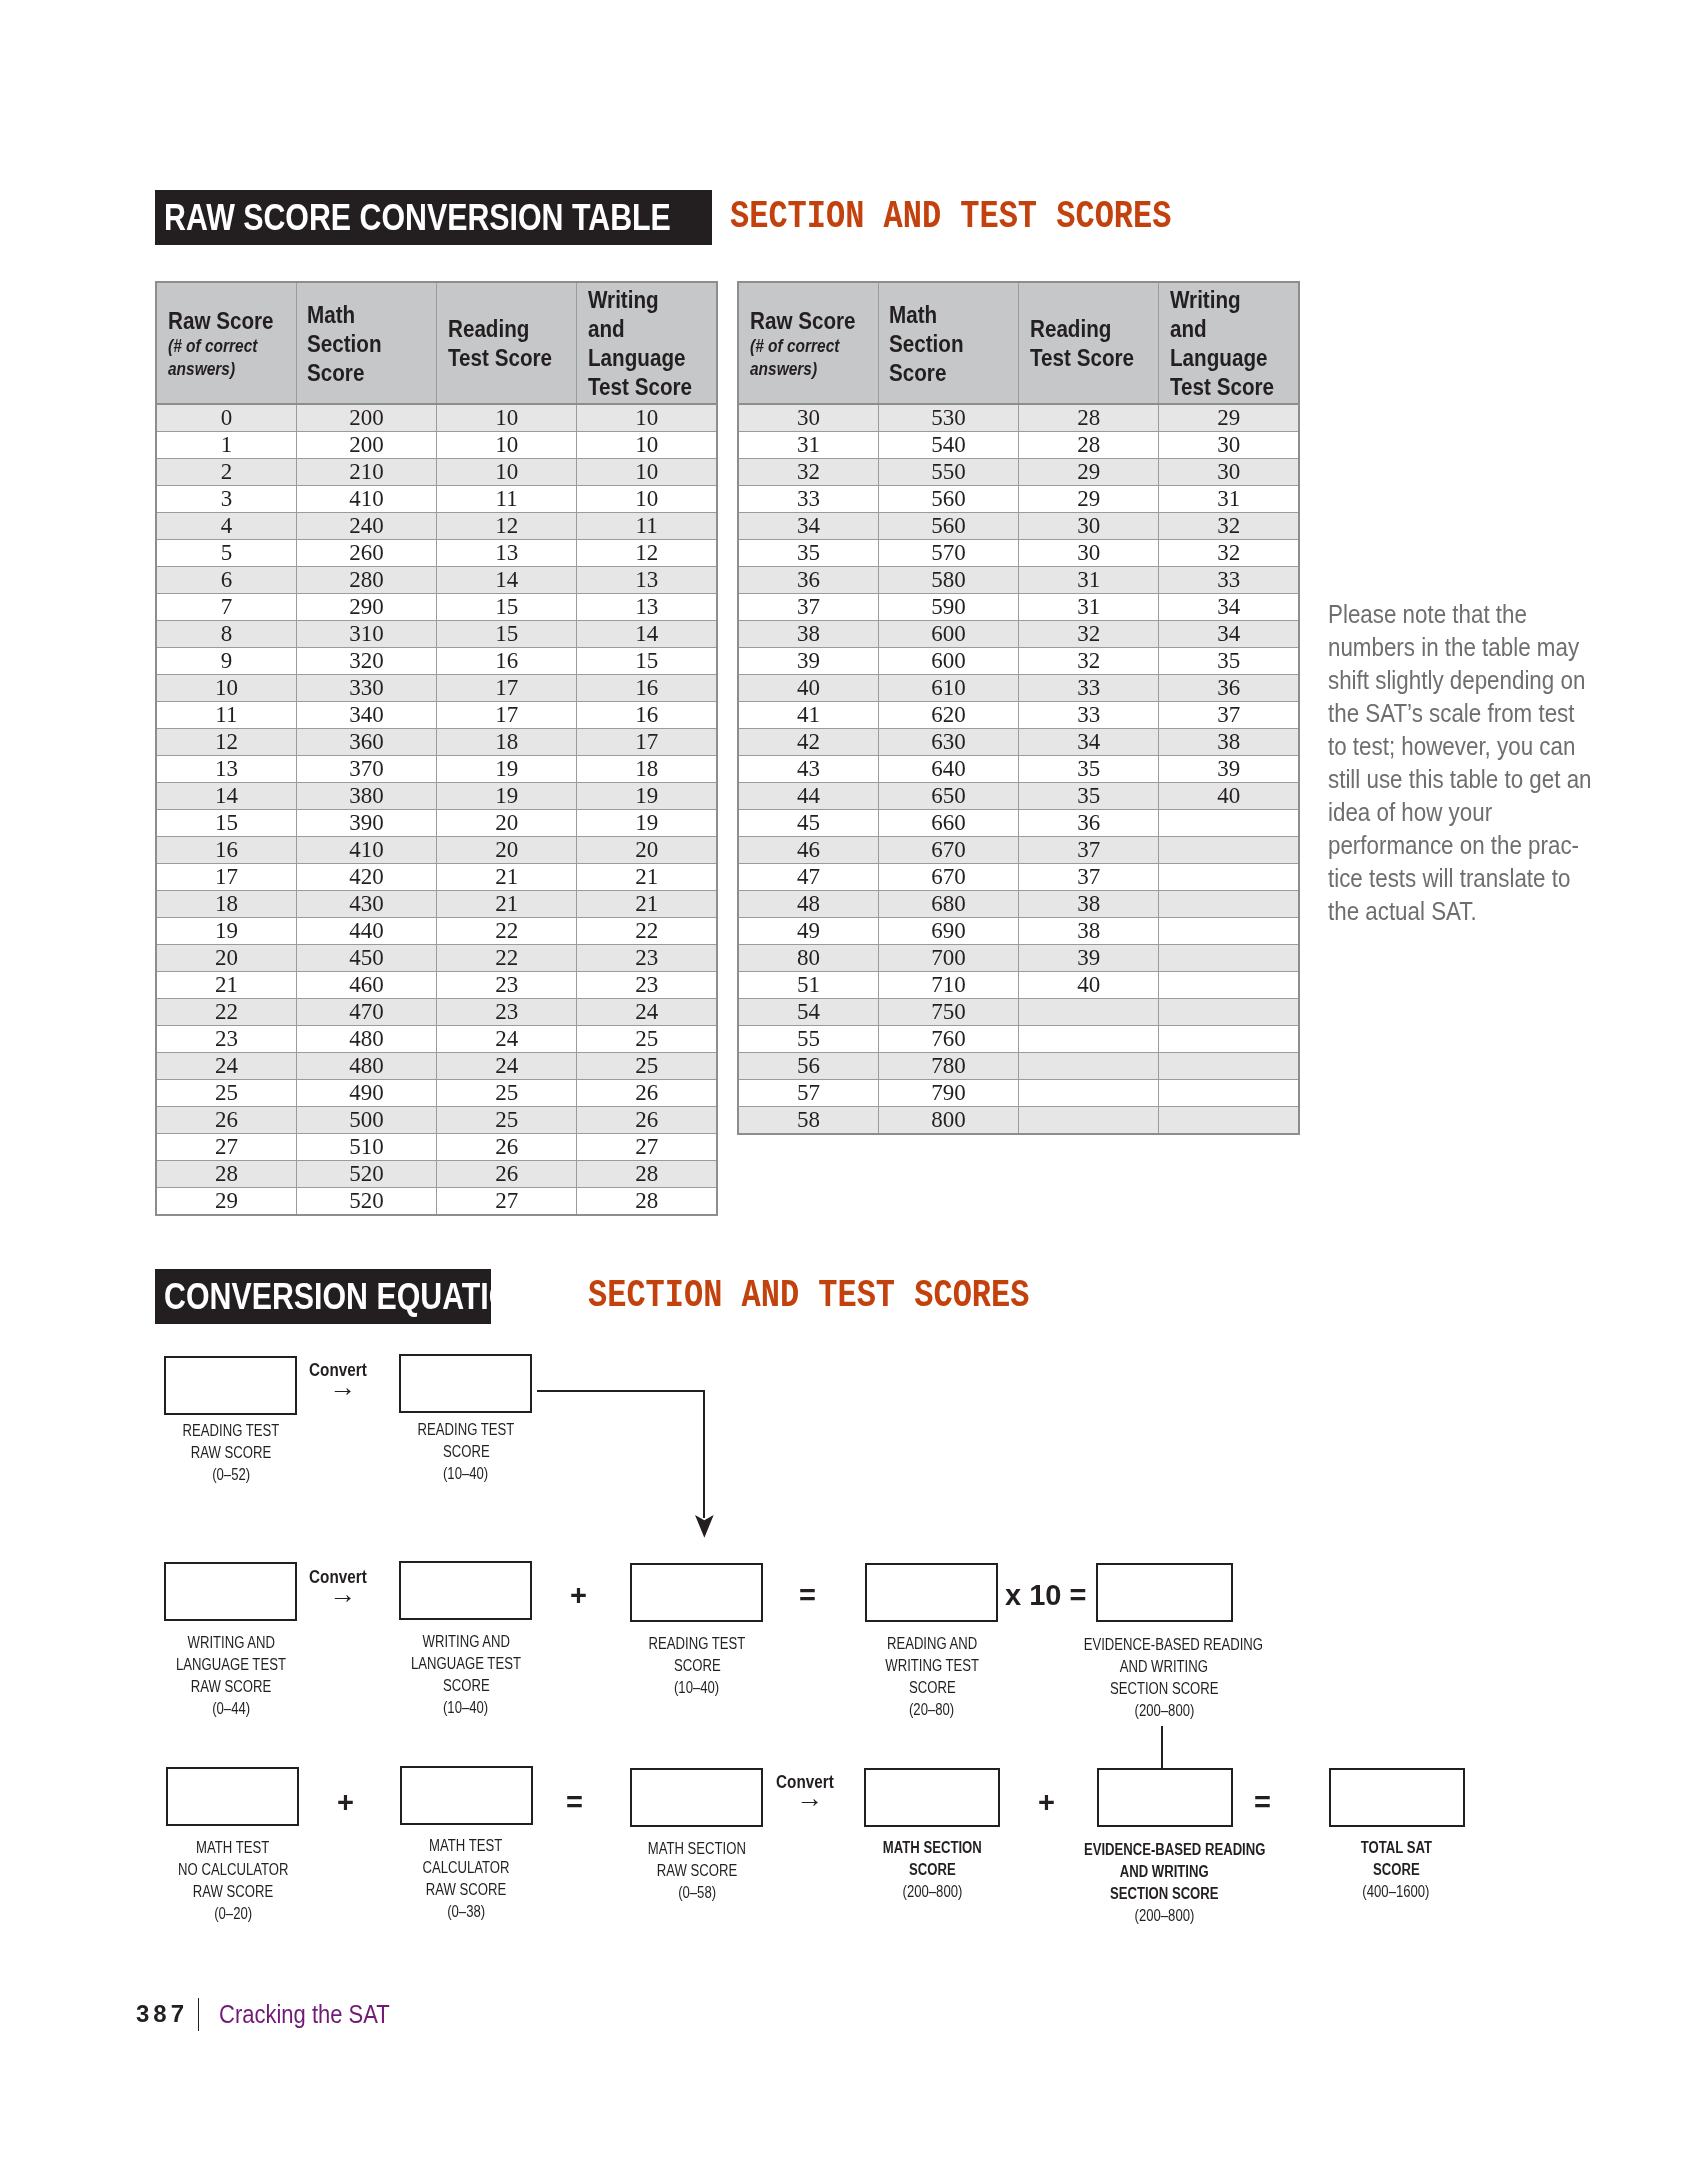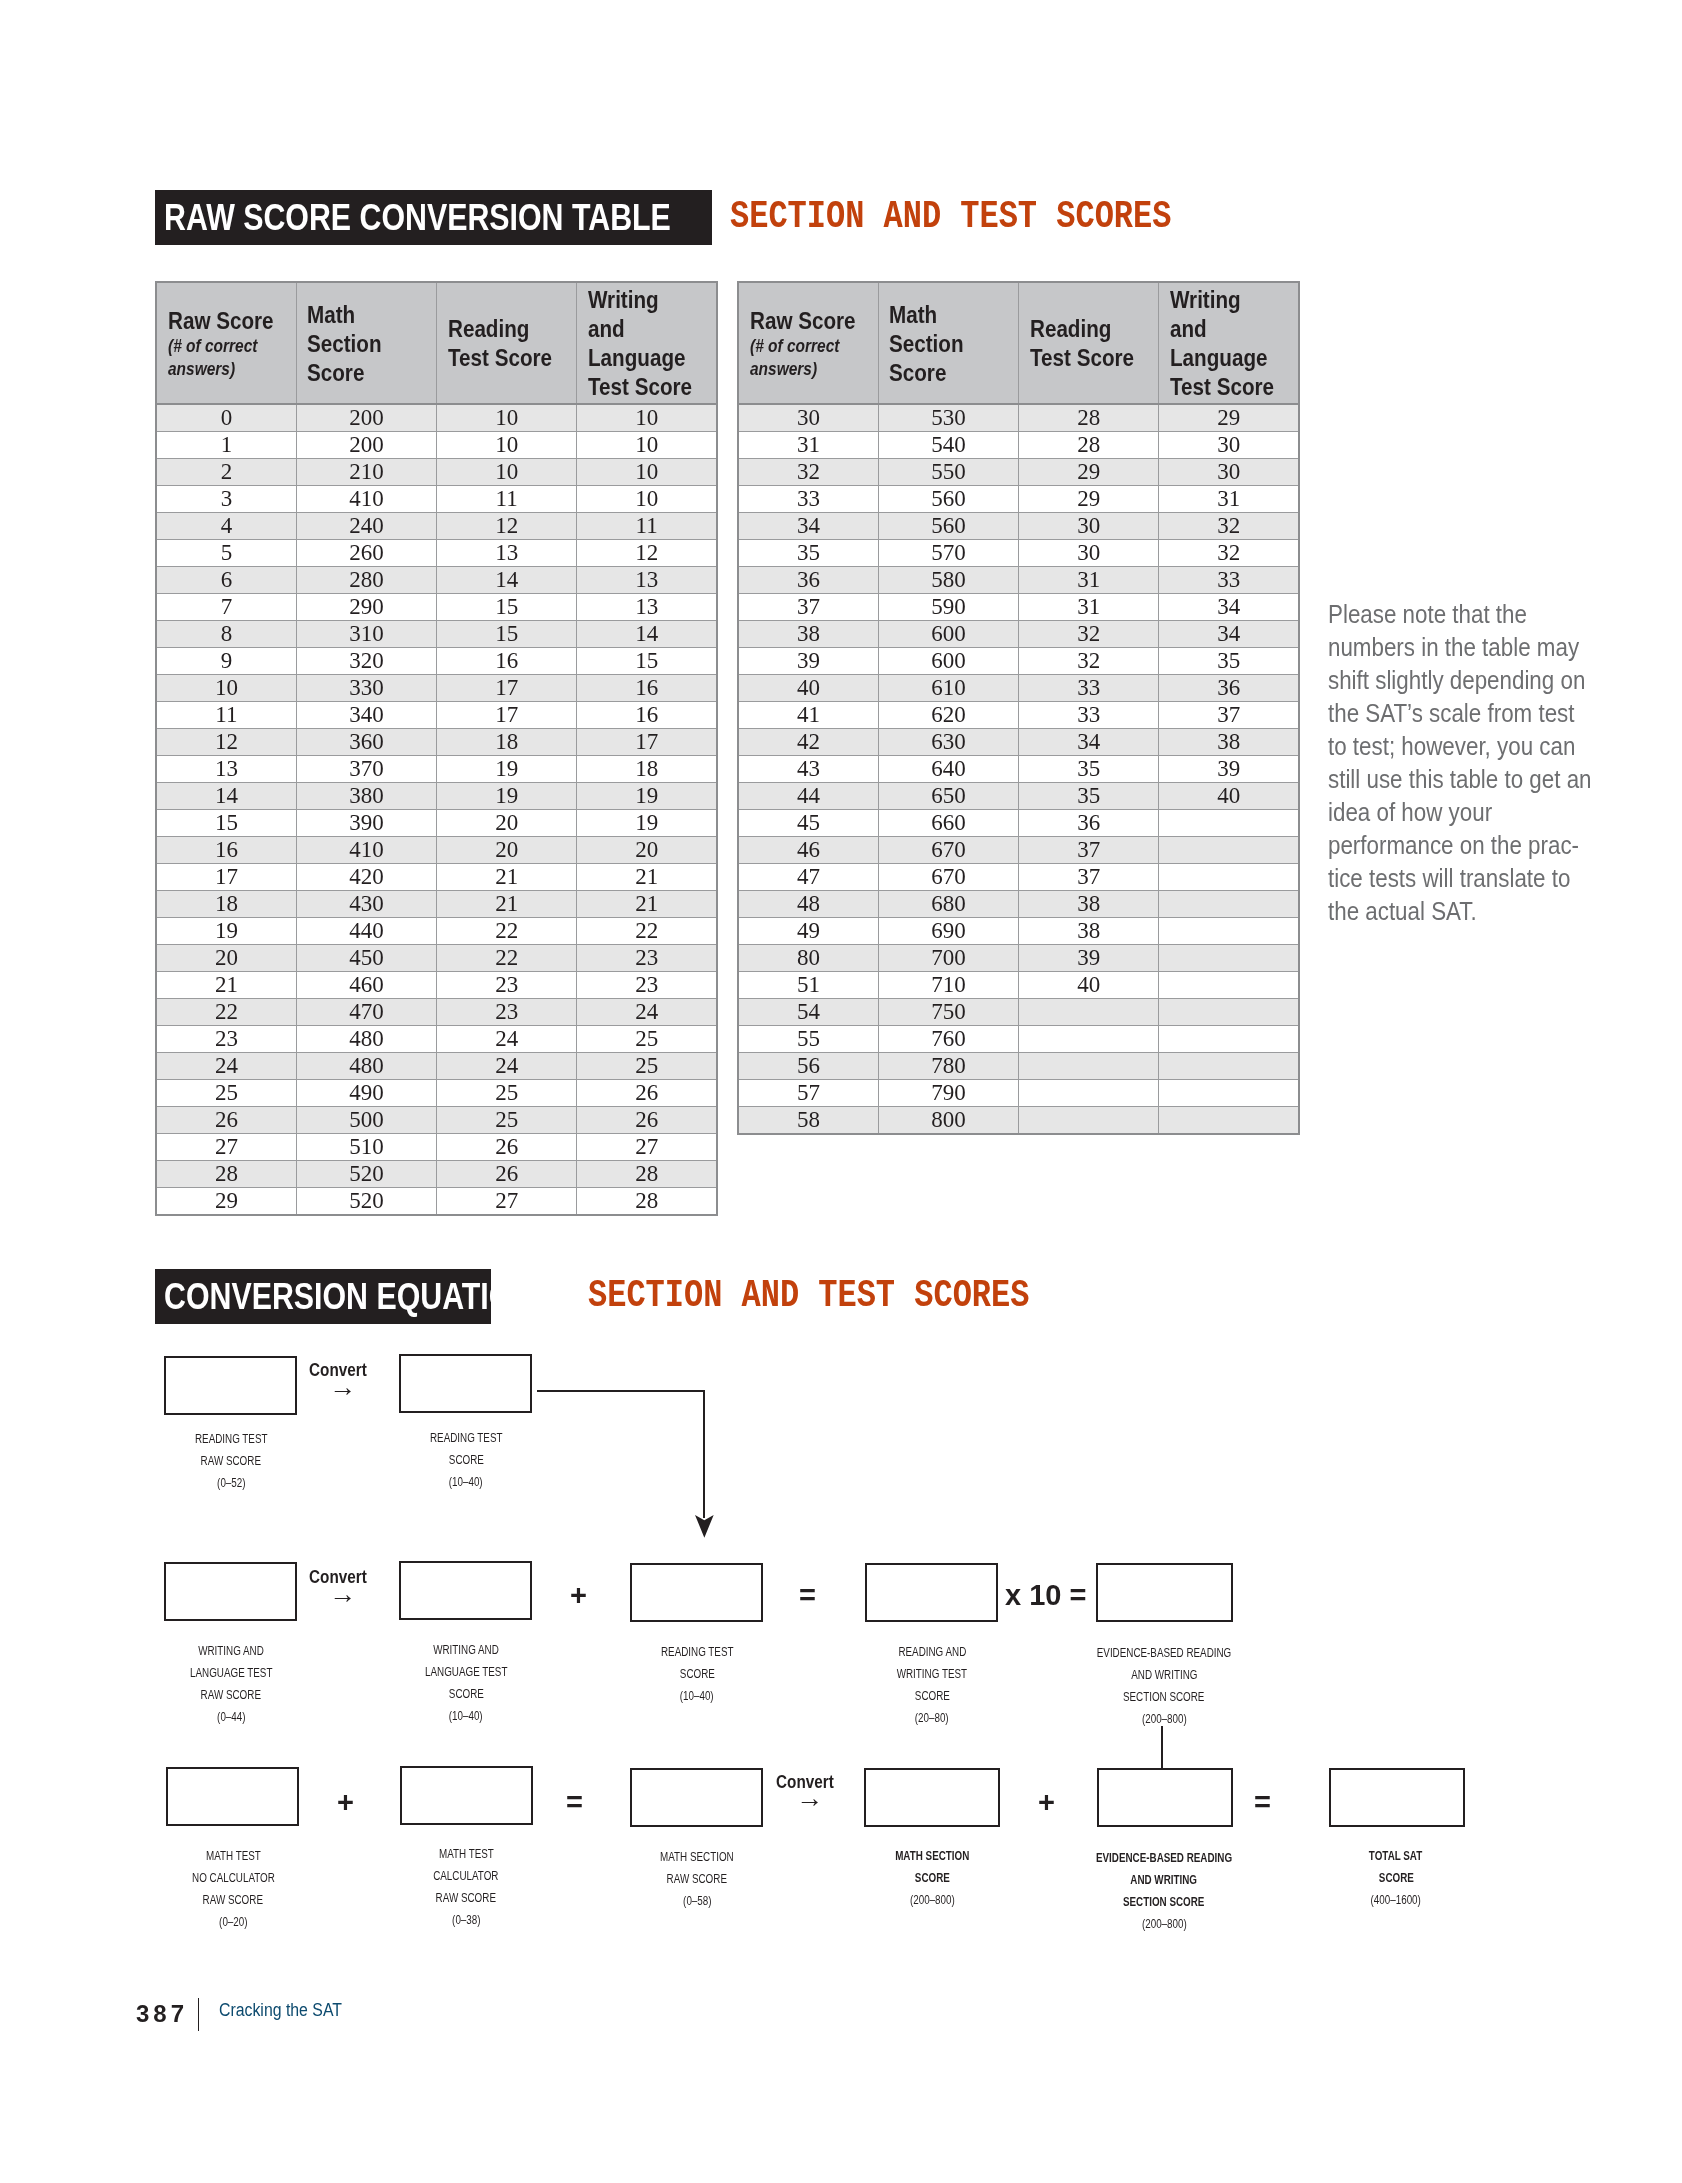--- a/index.html
+++ b/index.html
@@ -32,34 +32,34 @@
     table.conv tr:nth-child(odd) td { background: #e6e6e6; }
     table.conv tr:nth-child(even) td { background: #ffffff; }
 
     .note { position: absolute; left: 1328px; top: 598px; width: 267px;
       font-family: "Liberation Sans", sans-serif; font-size: 26px; line-height: 33px; color: #6d6e70; }
     .note span { display: inline-block; transform: scaleX(0.86); transform-origin: left top; width: 314px; }
 
     
     .box { position: absolute; width: 133px; height: 59px; border: 2.7px solid #231f20;
       box-sizing: border-box; background: #fff; }
-    .lbl { position: absolute; width: 174px; text-align: center; font-size: 12px; line-height: 22px;
-      color: #231f20; white-space: nowrap; margin-top: 8px; }
+    .lbl { position: absolute; width: 174px; text-align: center; font-size: 16px; line-height: 22px;
+      color: #231f20; white-space: nowrap; }
     .lbl .t { display: inline-block; transform: scaleX(0.82); }
     .lbl.bold .t.b { font-weight: bold; }
     .op { position: absolute; font-weight: bold; font-size: 29px; line-height: 29px; color: #231f20; }
     .convert { position: absolute; font-weight: bold; font-size: 18px; line-height: 20px; color: #231f20; margin-top: 8px; }
     .convert .t { display: inline-block; transform: scaleX(0.85); transform-origin: left; }
     .arr { position: absolute; font-size: 27px; line-height: 27px; color: #231f20; }
     .line { position: absolute; background: #231f20; }
 
     .footer-num { position: absolute; left: 136px; top: 2000px; font-weight: bold; font-size: 24px;
       letter-spacing: 4px; color: #231f20; }
     .footer-sep { position: absolute; left: 198px; top: 1998px; width: 1.3px; height: 33px; background: #231f20; }
-    .footer-title { position: absolute; left: 219px; top: 2000px; font-size: 18px; color: #0c4a6e; }
+    .footer-title { position: absolute; left: 219px; top: 2000px; font-size: 25px; color: #701a75; }
     .footer-title span { display: inline-block; transform: scaleX(0.88); transform-origin: left; }
   </style>
 </head>
 <body>
 
 <div class="heading-bar" style="left:155px; top:190px; width:557px;">
   <span>RAW SCORE CONVERSION TABLE</span>
 </div>
 <div class="heading-sub" style="left:730px; top:190px;">
   <span>SECTION AND TEST SCORES</span>

